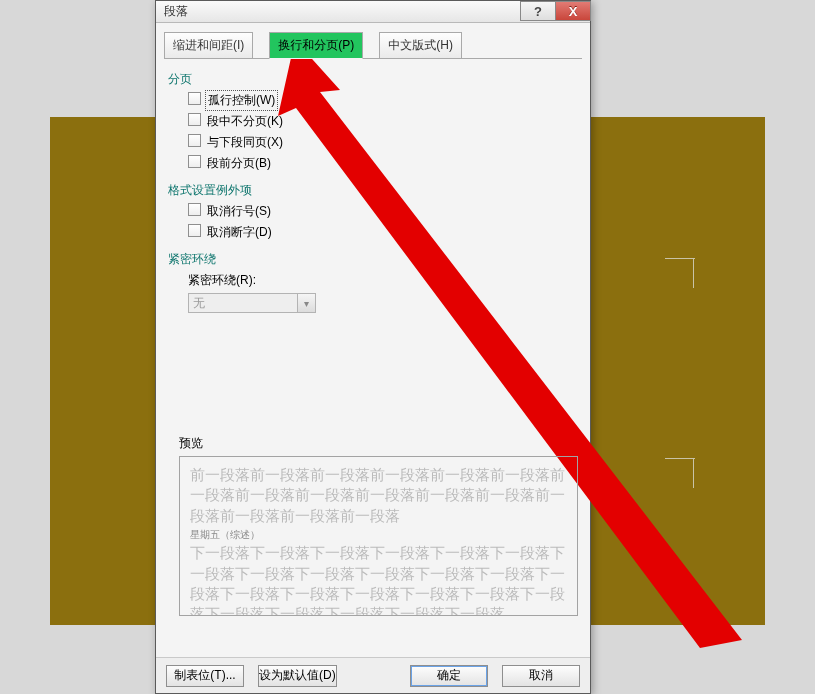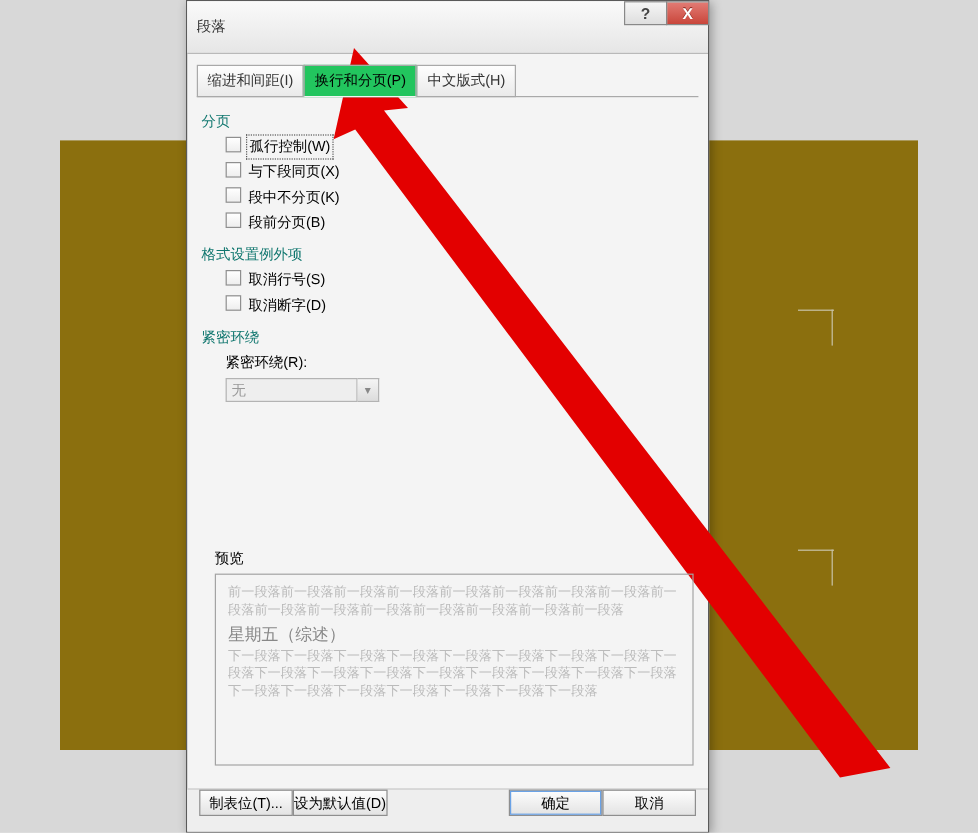--- a/index.html
+++ b/index.html
@@ -30,38 +30,38 @@
       position: absolute;
       left: 155px;
       top: 0;
       width: 436px;
       height: 694px;
       background: #f4f4f4;
       border: 1px solid #5a5a5a;
       box-shadow: 2px 2px 8px rgba(0,0,0,.3);
     }
     .titlebar {
-      height: 44px;
+      height: 22px;
       background: linear-gradient(#fafafa,#e6e6e6);
       border-bottom: 1px solid #b9b9b9;
       display: flex;
       align-items: center;
       padding-left: 8px;
       position: relative;
     }
     .titlebar .title { color:#333; }
     .titlebar .btns { position:absolute; right:0; top:0; display:flex; height:100%; }
     .titlebar .btn {
       width:36px; height:20px; display:flex; align-items:center; justify-content:center;
       border:1px solid #888; margin-right:-1px; font-size:13px; font-weight:bold;
     }
     .titlebar .help-btn { background:linear-gradient(#f6f6f6,#dedede); color:#444; }
     .titlebar .close-btn { background:linear-gradient(#e27b74,#c9463b); color:#fff; text-shadow:0 -1px 0 #7a1f17; }
     .tabs {
-      display:flex; padding:8px 20px 0 8px; gap:0;
+      display:flex; padding:8px 20px 0 8px; gap:16px;
     }
     .tab {
       padding:4px 8px; border:1px solid #a9a9a9; background:linear-gradient(#fefefe,#eaeaea);
       position:relative; top:1px; cursor:default;
     }
     .tab.active { background:#22c55e; border-bottom-color:#f4f4f4; z-index:2; }
     .tab:not(.active) { color:#333; }
     .content {
       border-top:1px solid #a9a9a9; margin:0 8px; padding:10px 0 4px 0;
       position:relative; z-index:1;
@@ -87,26 +87,26 @@
     .select-arrow {
       width:18px; height:20px; border:1px solid #b3b3b3; border-left:none;
       background:linear-gradient(#f5f5f5,#dcdcdc); display:flex; align-items:center; justify-content:center;
       color:#888; font-size:10px;
     }
     .preview-block { padding:6px 4px 0 4px;margin-left:11px; }
     .preview-box {
       border:1px solid #a3a3a3; height:160px; padding:8px 10px; margin-top:4px;
       overflow:hidden; color:#bbb; line-height:1.35;
     }
-    .preview-box .faint { font-size:11px; }
-    .preview-box .bold { color:#888; font-size:14px; margin:2px 0; }
+    .preview-box .faint { font-size:15px; }
+    .preview-box .bold { color:#888; font-size:10px; margin:2px 0; }
     .button-row {
       position:absolute; left:0; right:0; bottom:0; height:36px;
       border-top:1px solid #c9c9c9; background:#eee;
-      display:flex; align-items:flex-start; padding:0 10px; 
+      display:flex; align-items:center; padding:0 10px; gap:14px;
     }
     .button-row .spacer { flex:1; }
     .btnf {
       min-width:78px; height:22px; border:1px solid #8e8e8e; background:linear-gradient(#fdfdfd,#e3e3e3);
       display:flex; align-items:center; justify-content:center; cursor:default;
     }
     .btnf.primary { outline:1px solid #6aa2e6; outline-offset:-2px; }
     .arrow-svg { position:absolute; left:0; top:0; width:815px; height:694px; pointer-events:none; }
   </style>
 </head>
@@ -140,25 +140,25 @@
 
   <div class="content">
 
     <div class="section-label">分页</div>
     <div class="check-row dotted">
       <div class="checkbox"></div>
       <span class="check-label">孤行控制(W)</span>
     </div>
     <div class="check-row">
       <div class="checkbox"></div>
+      <span class="check-label">段中不分页(K)</span>
+    </div>
+    <div class="check-row">
+      <div class="checkbox"></div>
       <span class="check-label">与下段同页(X)</span>
-    </div>
-    <div class="check-row">
-      <div class="checkbox"></div>
-      <span class="check-label">段中不分页(K)</span>
     </div>
     <div class="check-row">
       <div class="checkbox"></div>
       <span class="check-label">段前分页(B)</span>
     </div>
 
     <div class="section-label" style="margin-top:6px">格式设置例外项</div>
     <div class="check-row">
       <div class="checkbox"></div>
       <span class="check-label">取消行号(S)</span>

